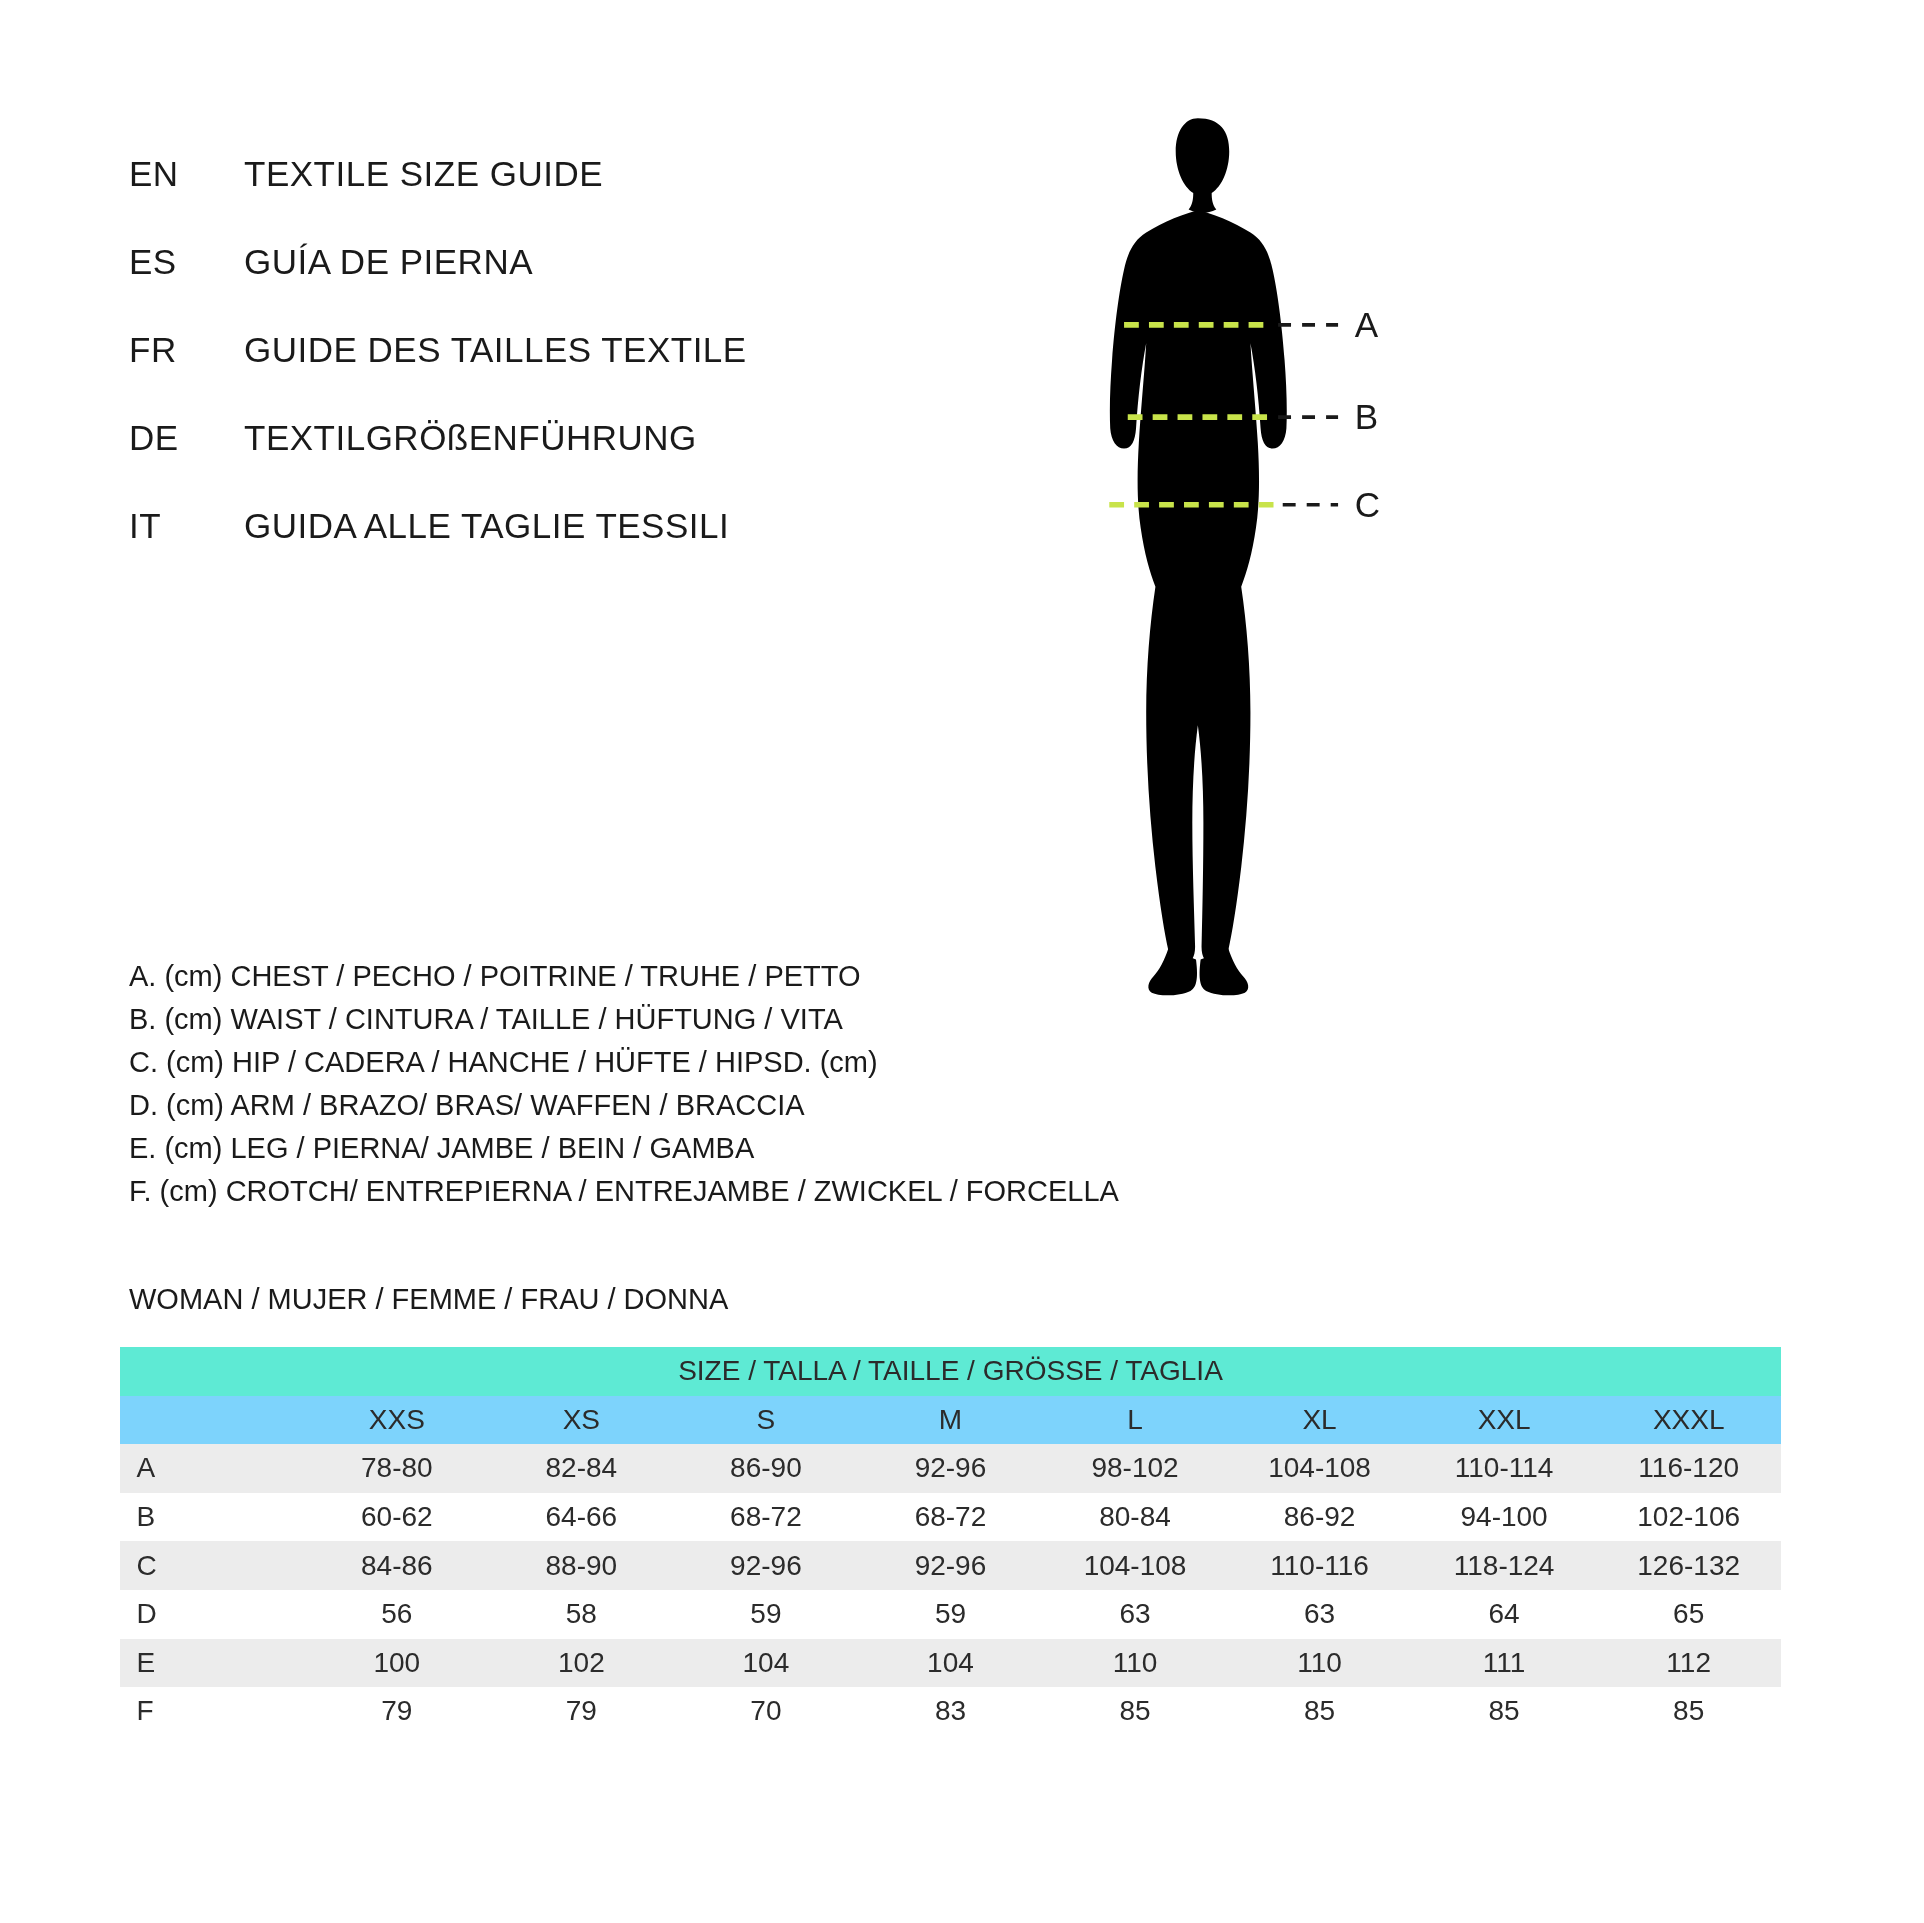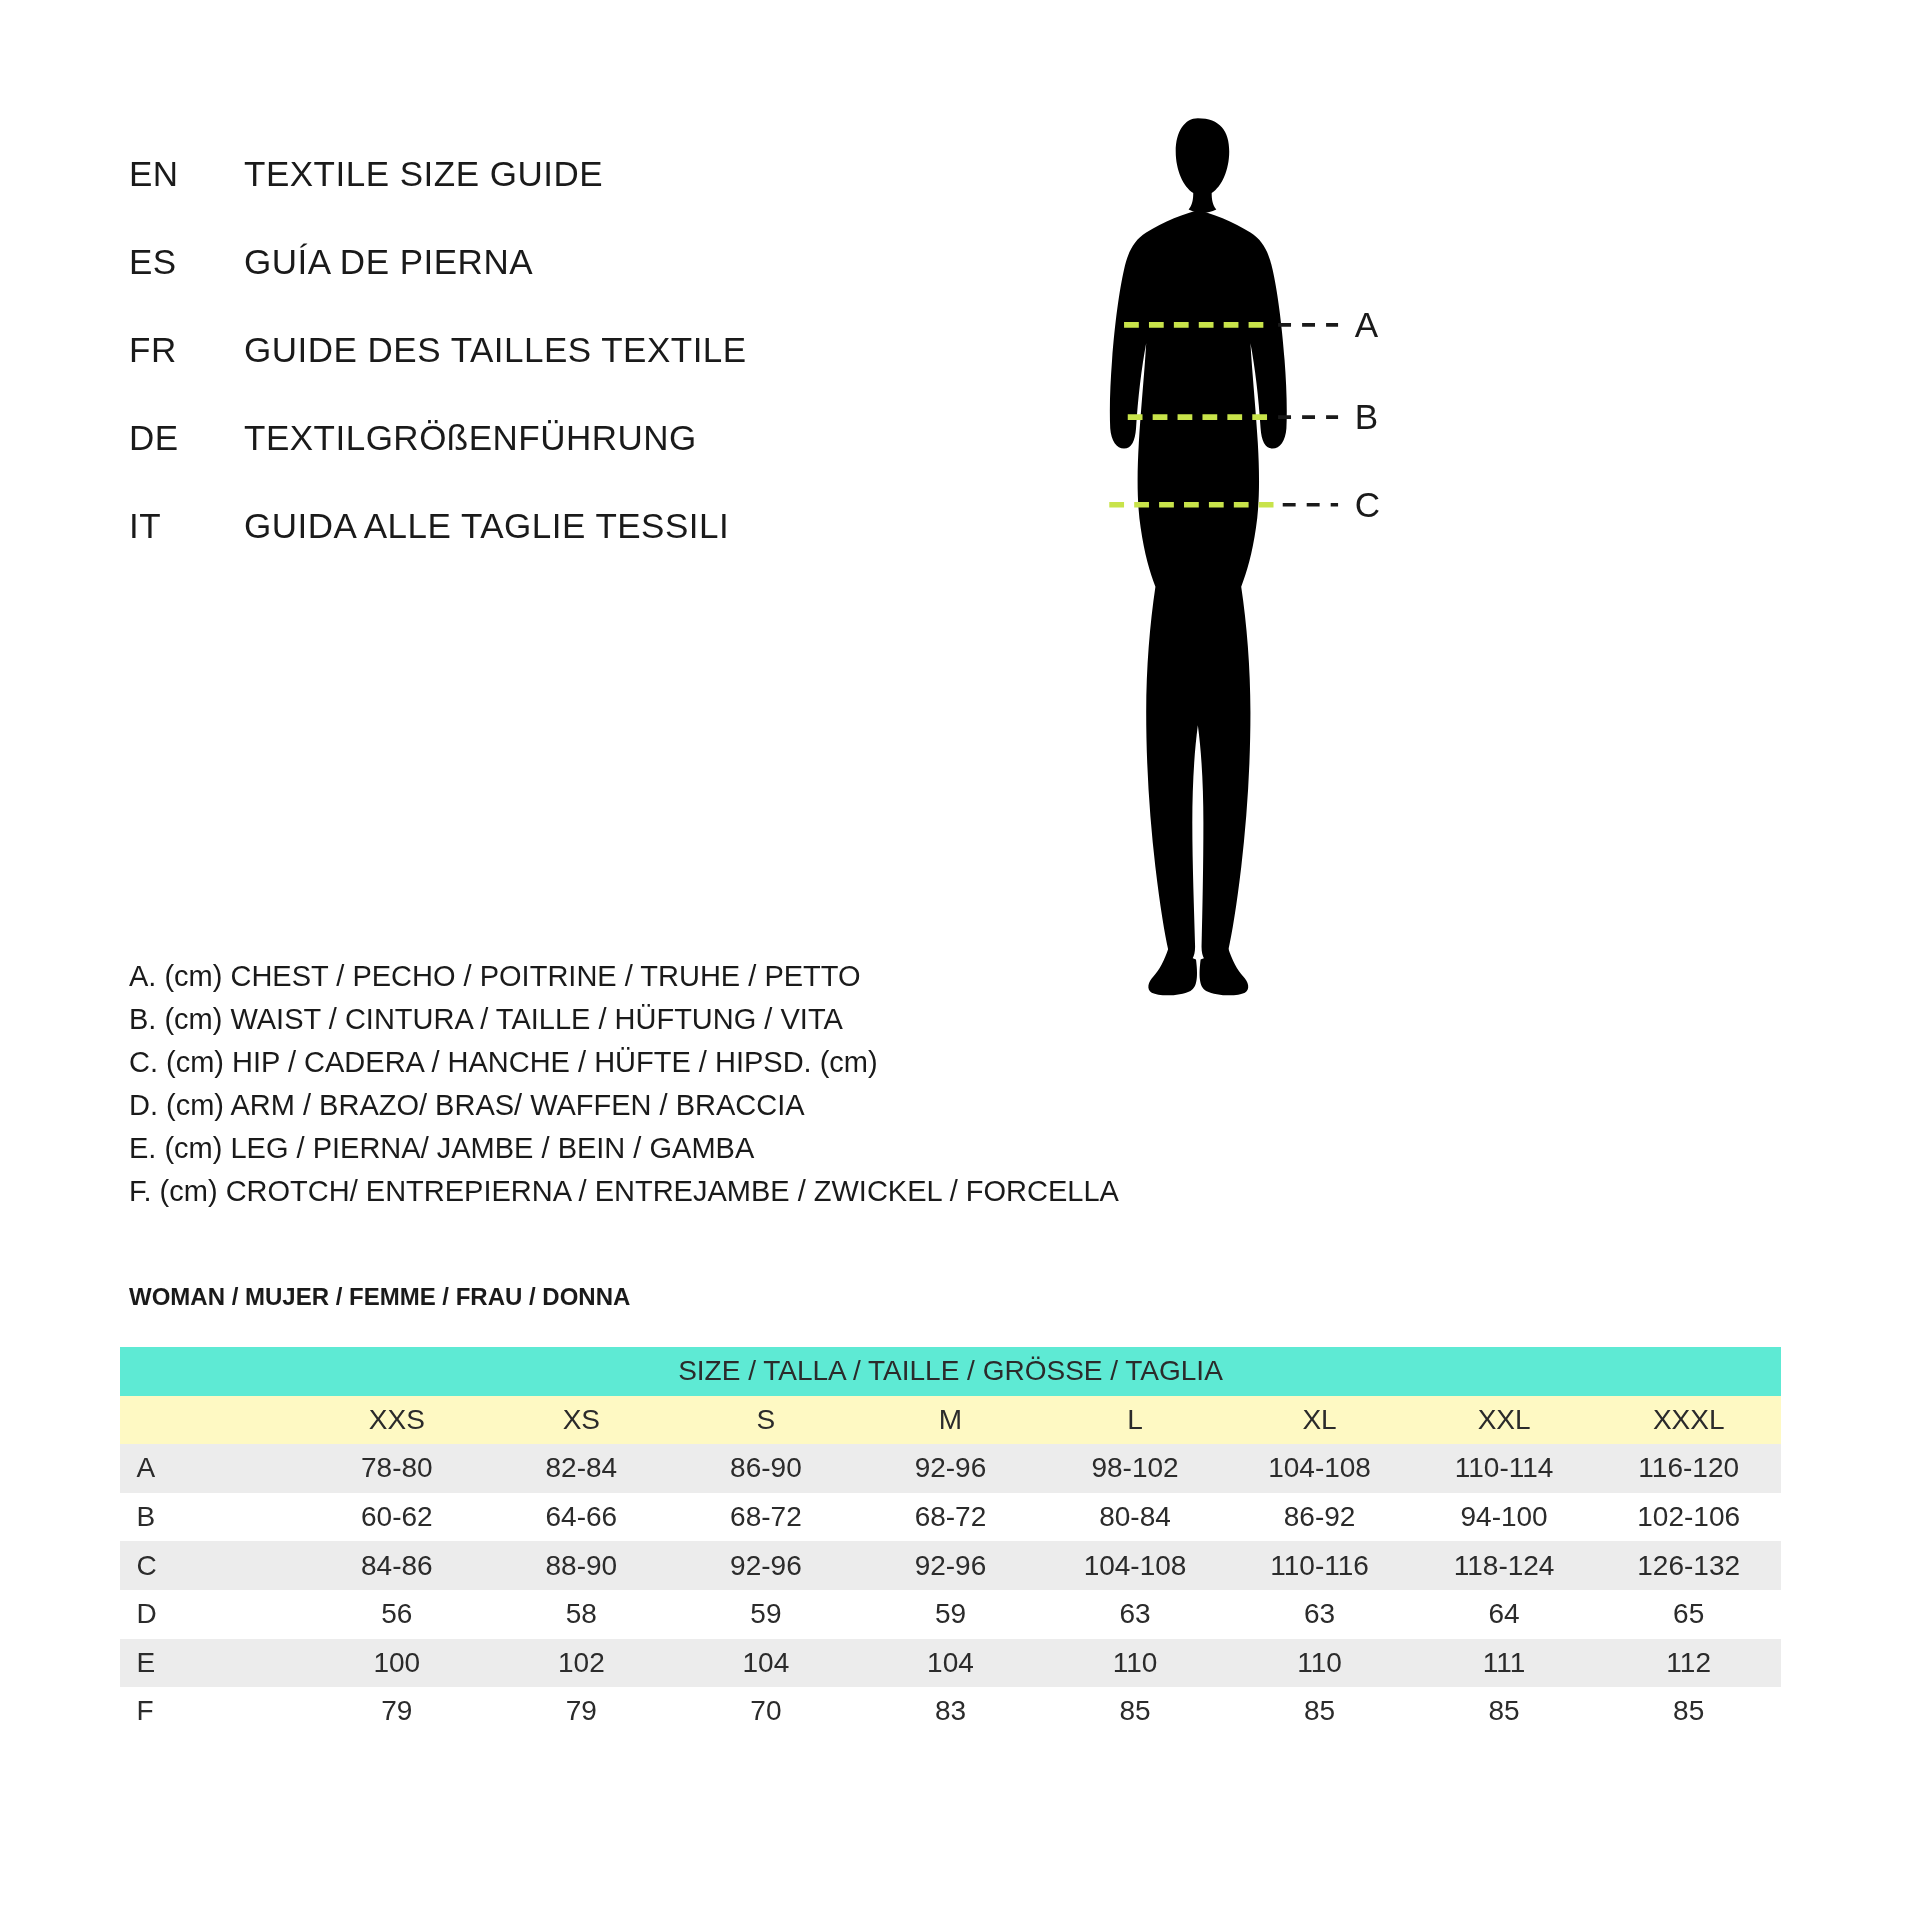--- a/index.html
+++ b/index.html
@@ -54,24 +54,23 @@
     font-size: 29px;
     line-height: 1.48;
     color: #1a1a1a;
     white-space: nowrap;
   }
 
   .group-label {
     position: absolute;
     left: 129px;
     top: 1283px;
-    font-size: 24px;
+    font-size: 29px;
     color: #1a1a1a;
     white-space: nowrap;
-    font-weight: bold;
   }
 
   
   .table-wrap {
     position: absolute;
     left: 120px;
     top: 1347px;
     width: 1661px;
   }
   table.size-table {
@@ -87,21 +86,21 @@
     text-align: center;
   }
   .hdr-row td {
     background: #5eead4;
     text-align: left;
     padding-left: 16.6px;
     font-size: 28px;
     color: #2b2b2b;
   }
   .sizes-row td {
-    background: #fef9c3;
+    background: #7dd3fc;
   }
   .row-alt td {
     background: #ececec;
   }
   .row-plain td {
     background: #ffffff;
   }
   .rowlabel {
     text-align: left !important;
     padding-left: 16.6px !important;

